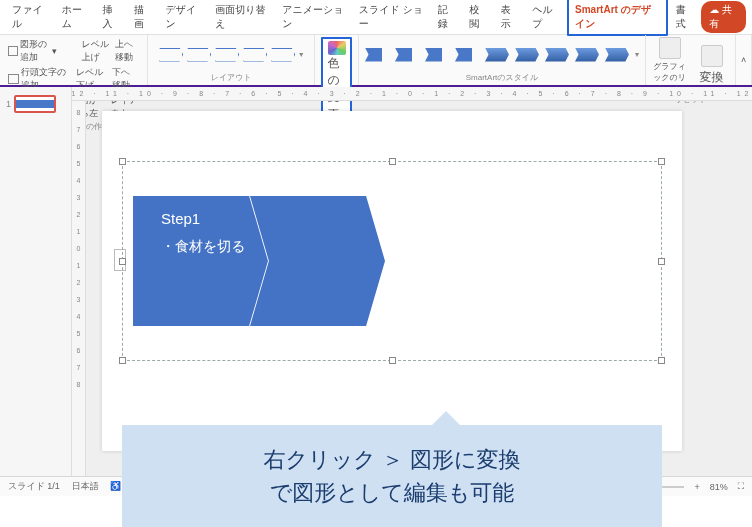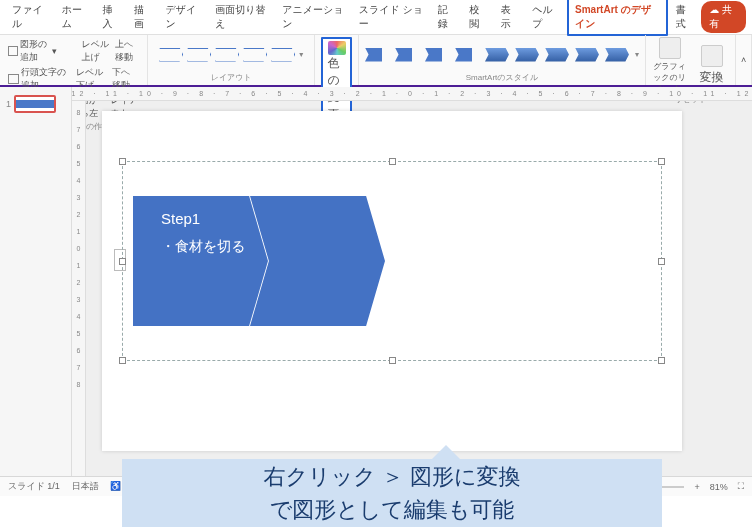--- a/index.html
+++ b/index.html
@@ -36,21 +36,21 @@
   .chevrons{display:flex;position:absolute;left:10px;top:34px}
   .chev{width:135px;height:130px;background:#4472c4;clip-path:polygon(0 0,86% 0,100% 50%,86% 100%,0 100%,14% 50%);margin-left:-18px;color:#fff;padding:14px 10px 10px 28px;font-size:13px}
   .chev:first-child{margin-left:0;clip-path:polygon(0 0,86% 0,100% 50%,86% 100%,0 100%)}
   .chev .title{font-size:15px;margin-bottom:10px}
   .chev .body{font-size:14px;line-height:1.4}
   .side-tab{position:absolute;left:12px;top:138px;width:12px;height:22px;background:#fff;border:1px solid #bbb;display:flex;align-items:center;justify-content:center;font-size:8px;color:#666}
   .status{height:20px;border-top:1px solid #d8d8d8;display:flex;align-items:center;font-size:9px;color:#666;padding:0 8px;gap:12px;background:#fafafa}
   .status .r{margin-left:auto;display:flex;gap:10px;align-items:center}
   .zoom-track{width:80px;height:2px;background:#ccc;position:relative}
   .zoom-thumb{width:2px;height:10px;background:#555;position:absolute;left:60%;top:-4px}
-  .callout{position:absolute;left:122px;bottom:0;width:540px;background:#cfe0f3;padding:1px 28px;text-align:center;font-size:22px;color:#1a3c6e;line-height:1.5}
+  .callout{position:absolute;left:122px;bottom:0;width:540px;background:#cfe0f3;padding:18px 28px;text-align:center;font-size:22px;color:#1a3c6e;line-height:1.5}
   .callout::before{content:"";position:absolute;top:-14px;left:310px;border:14px solid transparent;border-bottom-color:#cfe0f3;border-top:none}
   .vbtn{display:flex;flex-direction:column;align-items:center;gap:2px;min-width:38px}
   .vbtn .ic{width:22px;height:22px;background:#eee;border:1px solid #ccc;border-radius:2px}
 </style>
 </head>
 <body>
 
 <div class="tabs">
   <span class="tab">ファイル</span>
   <span class="tab">ホーム</span>

